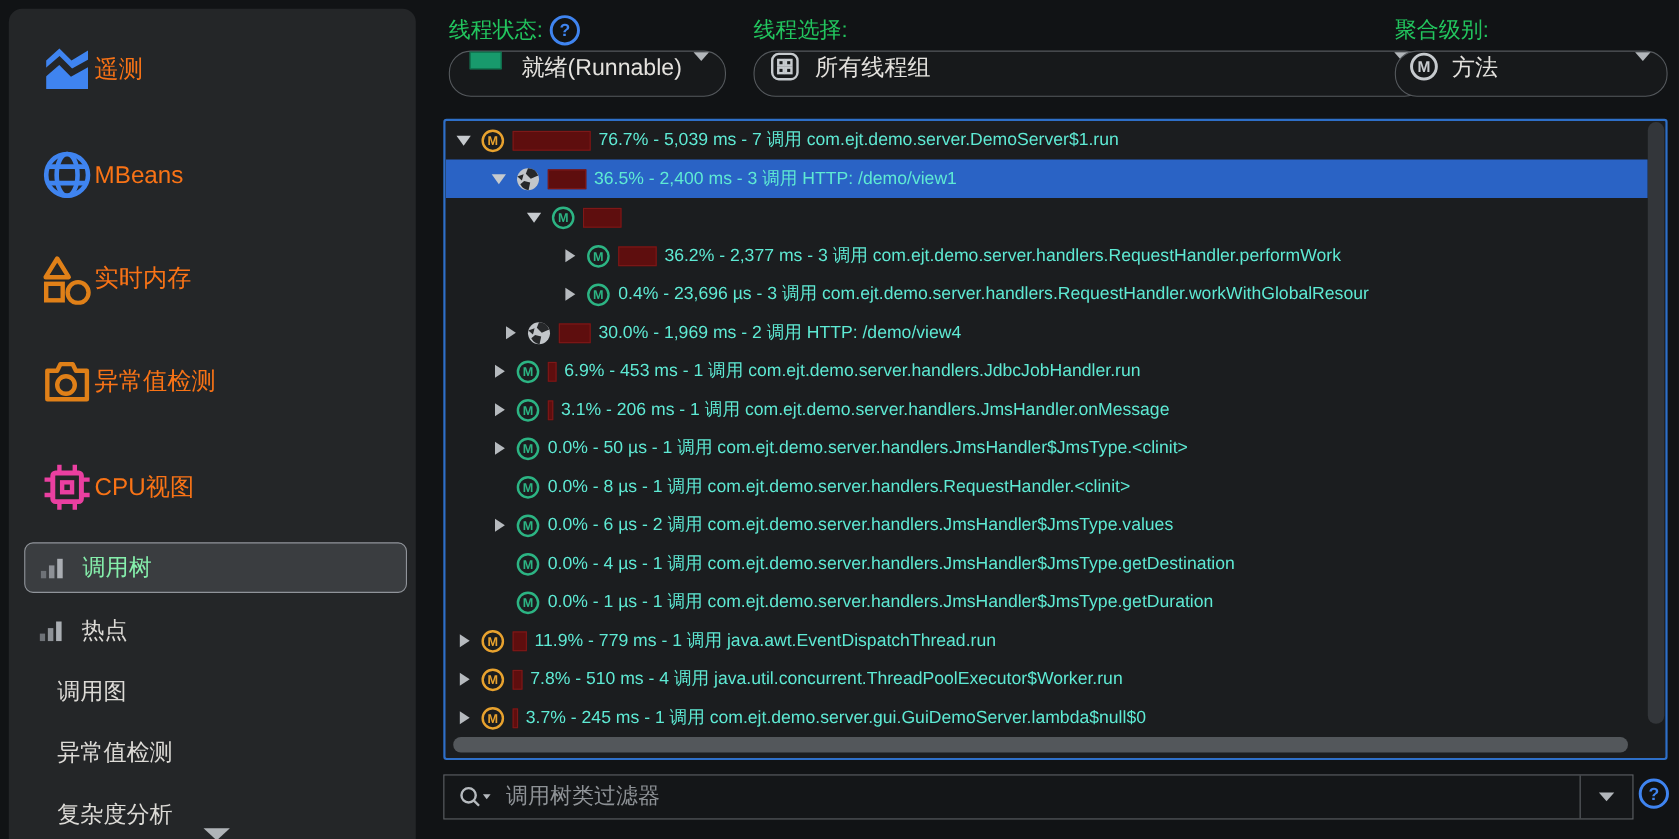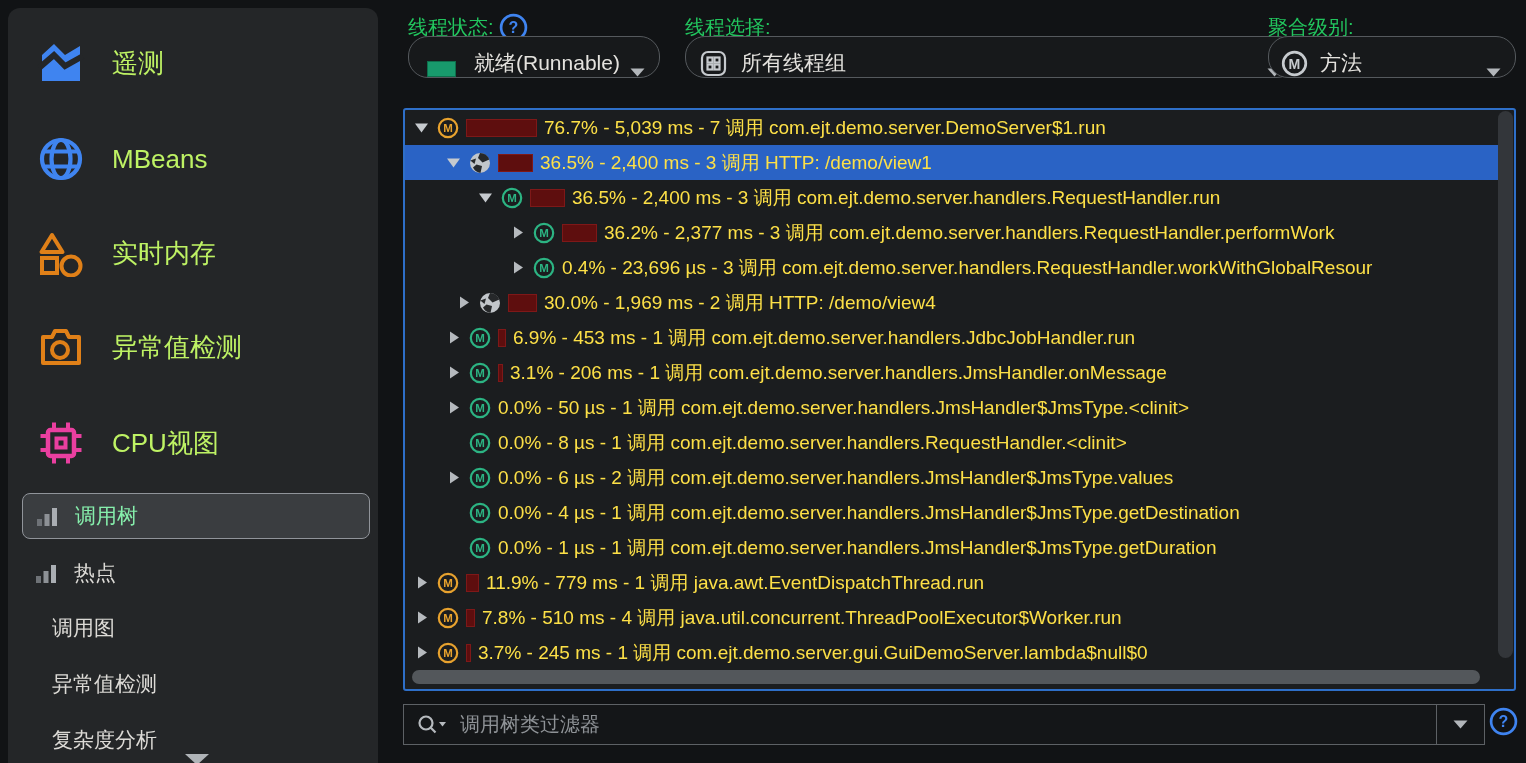--- a/index.html
+++ b/index.html
@@ -7,49 +7,49 @@
     width:1526px;height:763px;position:relative;overflow:hidden;
     background:#111315;font-family:"Liberation Sans",sans-serif;
     -webkit-font-smoothing:antialiased;
   }
   
   .sidebar{position:absolute;left:8px;top:8px;width:370px;height:755px;
     background:#242628;border-radius:12px 12px 0 0;}
   .sb-item{position:absolute;left:0;width:100%;display:flex;align-items:center;cursor:pointer;box-sizing:border-box}
   .sb-mod{height:54px}
   .sb-mod .icon{margin-left:28px;width:50px;height:50px;display:flex;align-items:center;justify-content:center;flex:none}
-  .sb-mod .lbl{margin-left:26px;font-size:26px;color:#bef264}
+  .sb-mod .lbl{font-size:22px;color:#f97316}
   .sb-view{height:40px}
   .sb-view .icon{margin-left:14px;width:24px;display:flex;align-items:center;flex:none}
   .sb-view .lbl{margin-left:14px;font-size:21px;color:#dcdad6}
   .sb-view.noicon .lbl{margin-left:44px}
   .sb-0{top:28px}.sb-1{top:124px}.sb-2{top:218px}.sb-3{top:312px}.sb-4{top:408px}
   .sb-5{top:485px;left:14px;width:348px;height:46px;border:1px solid #90949a;border-radius:8px;background:#3a3d40}
   .sb-5 .lbl{color:#86efac}
   .sb-6{top:545px;left:14px;width:348px}
   .sb-7{top:600px}.sb-8{top:656px}.sb-9{top:712px}
   .sb-chevron{position:absolute;left:176px;top:744px}
   
   .tb-label{position:absolute;top:14px;font-size:20px;color:#22c55e;white-space:nowrap}
   .help{position:absolute;cursor:pointer;line-height:0}
-  .dd{position:absolute;top:36px;height:42px;display:flex;align-items:flex-end;
+  .dd{position:absolute;top:46px;height:42px;display:flex;align-items:flex-start;
       border:1px solid #55595d;border-radius:20px;background:#17191b;box-sizing:border-box;cursor:pointer}
   .dd .txt{font-size:21px;color:#e4e2de;white-space:nowrap}
   .dd .arr{margin-left:auto;margin-right:14px;line-height:0}
   .dd .lead{line-height:0;display:inline-flex;align-items:center}
   
   .panel{position:absolute;left:403px;top:108px;width:1113px;height:583px;
     border:2px solid #2e6fc8;border-radius:3px;background:#1b1d1f;box-sizing:border-box;overflow:hidden}
   .rows{position:absolute;left:0;top:0;width:1093px;overflow:hidden}
   .trow{height:35px;display:flex;align-items:center;white-space:nowrap;width:1093px;overflow:hidden;box-sizing:border-box;cursor:default}
   .trow.selected{background:#2a63c5}
   .abox{width:16px;height:16px;flex:none;display:flex;align-items:center;justify-content:center;line-height:0}
   .tico{width:22px;height:22px;flex:none;margin-left:8px;line-height:0}
   .tbar{height:16px;flex:none;margin-left:7px;background:#5e0e0e;border:1px solid #7e1818;box-sizing:content-box}
-  .ttxt{margin-left:7px;font-size:19px;color:#fde047}
+  .ttxt{margin-left:7px;font-size:16px;color:#5eead4}
   .vthumb{position:absolute;right:1px;top:1px;width:15px;height:547px;background:#33363a;border-radius:8px}
   .hthumb{position:absolute;left:7px;top:560px;width:1068px;height:14px;background:#53575b;border-radius:7px}
   
   .filterbox{position:absolute;left:403px;top:704px;width:1082px;height:41px;
     border:1.5px solid #5d6165;background:#141618;box-sizing:border-box;display:flex;align-items:center}
   .filterbox .sico{margin-left:12px;line-height:0;flex:none}
   .filterbox input{flex:1;margin-left:10px;background:transparent;border:none;outline:none;
     font-size:20px;color:#e4e2de;font-family:"Liberation Sans",sans-serif;min-width:0}
   .filterbox input::placeholder{color:#8e9296}
   .dd-seg{flex:none;width:47px;height:100%;border-left:1px solid #5d6165;display:flex;align-items:center;justify-content:center;cursor:pointer;line-height:0}
@@ -224,21 +224,20 @@
         <span class="abox">
           <svg width="15" height="15" viewBox="0 0 15 15">
             <path d="M1 3.5 H14 L7.5 12.5 Z" fill="#c6cace"></path>
           </svg>
         </span>
         <span class="tico"><svg width="22" height="22" viewBox="0 0 22 22">
             <circle cx="11" cy="11" r="9.2" fill="none" stroke="#2cb483" stroke-width="2.2"></circle>
             <text x="11" y="15.2" text-anchor="middle" font-size="11.5" font-weight="bold" fill="#2cb483" font-family="Liberation Sans">M</text>
           </svg></span>
         <span class="tbar" style="width: 33px;"></span>
-        <span class="ttxt">36.5% - 2,400 ms - 3 调用 com.ejt.demo.server.handlers.RequestHandler.run</span>
       </div>
       <div class="trow" style="padding-left: 104px;">
         <span class="abox">
           <svg width="15" height="15" viewBox="0 0 15 15">
             <path d="M4 1.5 L13 7.5 L4 13.5 Z" fill="#b6babe"></path>
           </svg>
         </span>
         <span class="tico"><svg width="22" height="22" viewBox="0 0 22 22">
             <circle cx="11" cy="11" r="9.2" fill="none" stroke="#2cb483" stroke-width="2.2"></circle>
             <text x="11" y="15.2" text-anchor="middle" font-size="11.5" font-weight="bold" fill="#2cb483" font-family="Liberation Sans">M</text>

